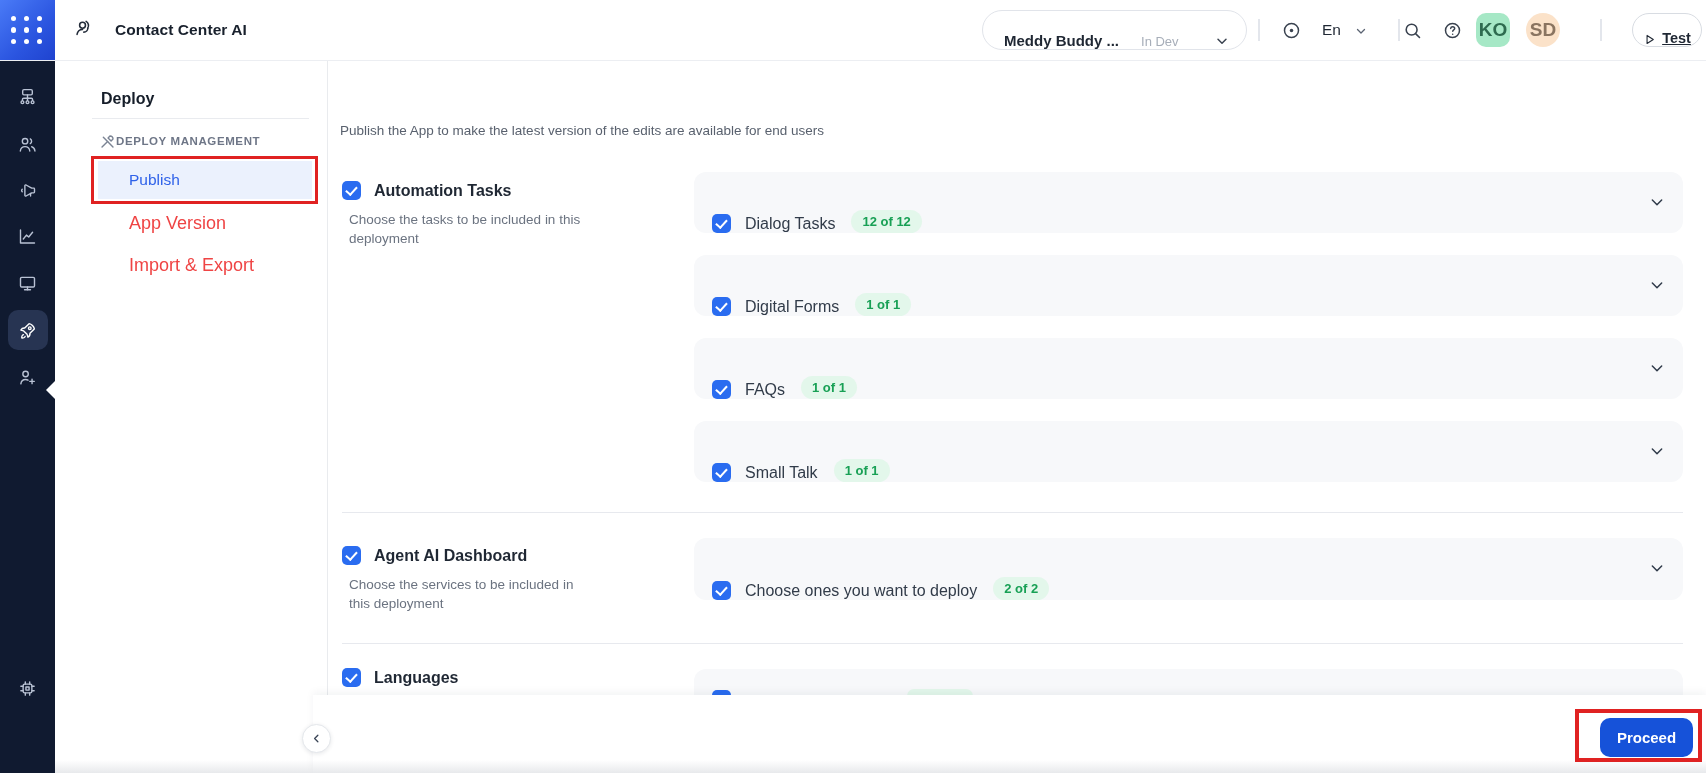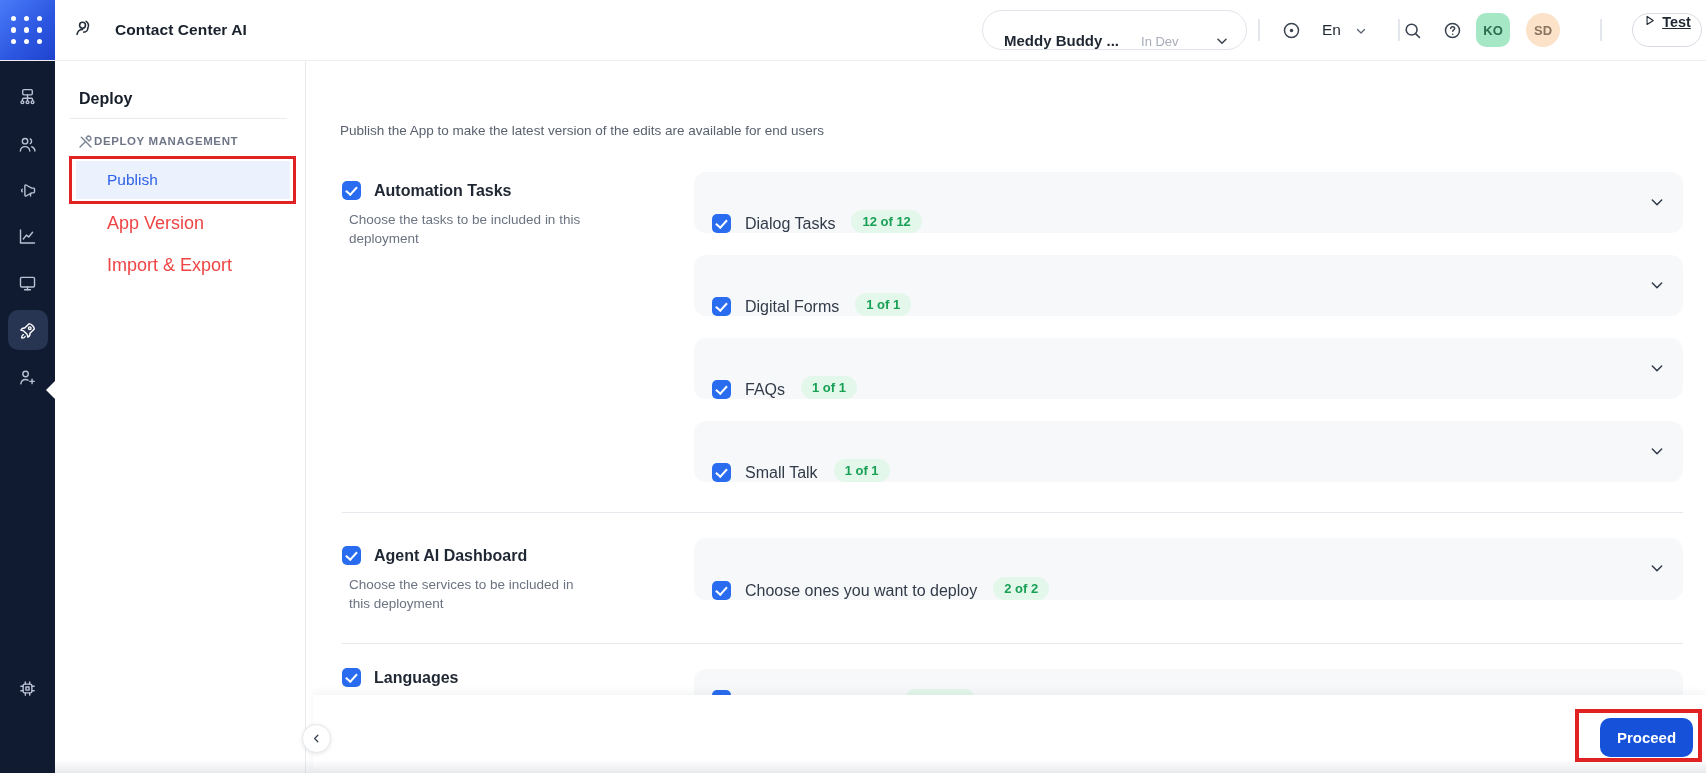--- a/index.html
+++ b/index.html
@@ -25,38 +25,38 @@
   .bot-status{font-size:13px;color:#a7aeb9;margin-left:22px;white-space:nowrap;}
   .bot-pill svg{margin-left:auto;}
 
   .hsep{position:absolute;top:19px;width:1.5px;height:22px;background:#e3e6ec;}
   .hicon{position:absolute;top:20px;width:21px;height:21px;cursor:pointer;}
   .lang{position:absolute;left:1322px;top:0;height:60px;display:flex;align-items:center;
         font-size:15.5px;font-weight:500;color:#1f2733;cursor:pointer;}
   .lang-chev{position:absolute;left:1354px;top:24px;cursor:pointer;}
 
   .avatar{position:absolute;top:13px;width:34px;height:34px;display:flex;align-items:center;
-          justify-content:center;font-size:13px;font-weight:700;cursor:pointer;}
+          justify-content:center;font-size:19px;font-weight:700;cursor:pointer;}
   .avatar.ko{left:1476px;border-radius:10px;background:#a6e8c6;color:#2e6b4f;}
   .avatar.sd{left:1526px;border-radius:50%;background:#fbe2c9;color:#8a7460;}
 
   .test-btn{position:absolute;left:1632px;top:13px;width:70px;height:34px;border:1.5px solid #d8dce2;
-            border-radius:17px;display:flex;align-items:flex-start;justify-content:center;gap:6px;
+            border-radius:17px;display:flex;align-items:flex-end;justify-content:center;gap:6px;
             background:#fff;font-size:14.5px;font-weight:600;color:#1f2733;cursor:pointer;box-sizing:border-box;text-decoration:underline;}
 
   
   .rail{position:absolute;left:0;top:60px;width:55px;bottom:0;background:#101a30;z-index:3;}
   .rail-item{position:absolute;left:7.5px;width:40px;height:40px;border-radius:10px;
              display:flex;align-items:center;justify-content:center;color:#b9c2d4;cursor:pointer;}
   .rail-item.active{background:#273452;color:#fff;}
   .rail-notch{position:absolute;right:0;top:321px;width:0;height:0;
               border-top:9px solid transparent;border-bottom:9px solid transparent;border-right:9px solid #fff;}
 
   
-  .sidebar{position:absolute;left:47px;top:60px;width:258px;bottom:0;background:#fff;
+  .sidebar{position:absolute;left:69px;top:60px;width:258px;bottom:0;background:#fff;
            border-right:1px solid #e9ebee;z-index:2;}
   .sb-title{position:absolute;left:32px;top:30px;font-size:16px;font-weight:700;color:#151d29;}
   .sb-divider{position:absolute;left:23px;top:58px;width:217px;height:1px;background:#e9ebef;}
   .sb-group{position:absolute;left:30px;top:72px;height:18px;display:flex;align-items:center;gap:0;
             font-size:11.5px;font-weight:700;letter-spacing:.6px;color:#6e7687;}
   .annot-publish{position:absolute;left:22px;top:96px;width:227px;height:48px;
                  border:3px solid #e02222;box-sizing:border-box;z-index:5;}
   .sb-item-active{position:absolute;left:29px;top:101px;width:214px;height:38px;background:#ebf1fd;
                   display:flex;align-items:center;padding-left:31px;box-sizing:border-box;
                   font-size:15.5px;font-weight:500;color:#2f62e9;cursor:pointer;}

